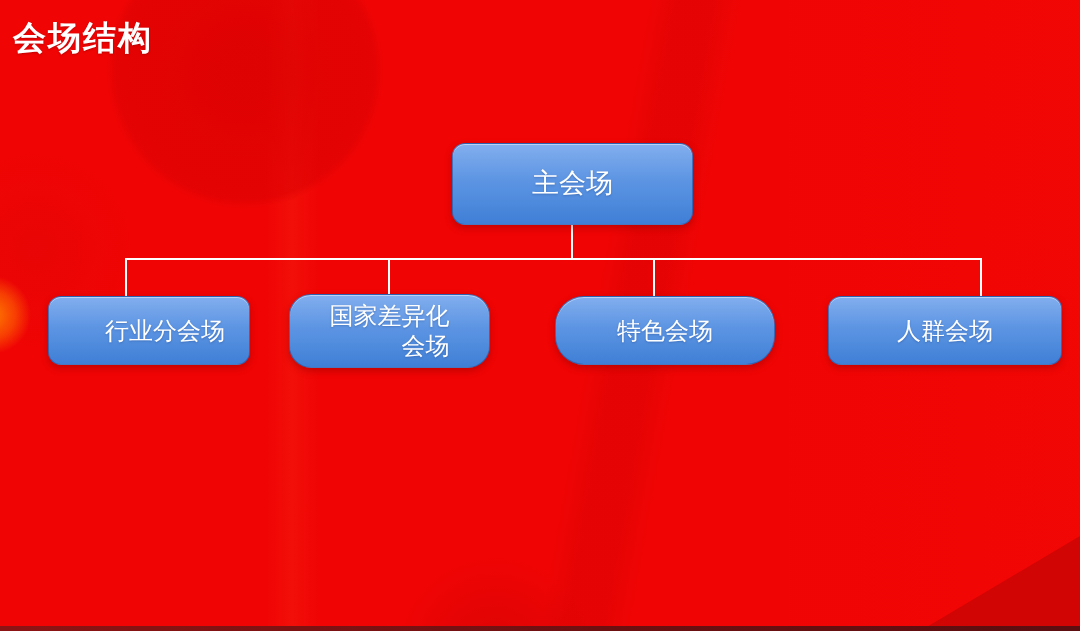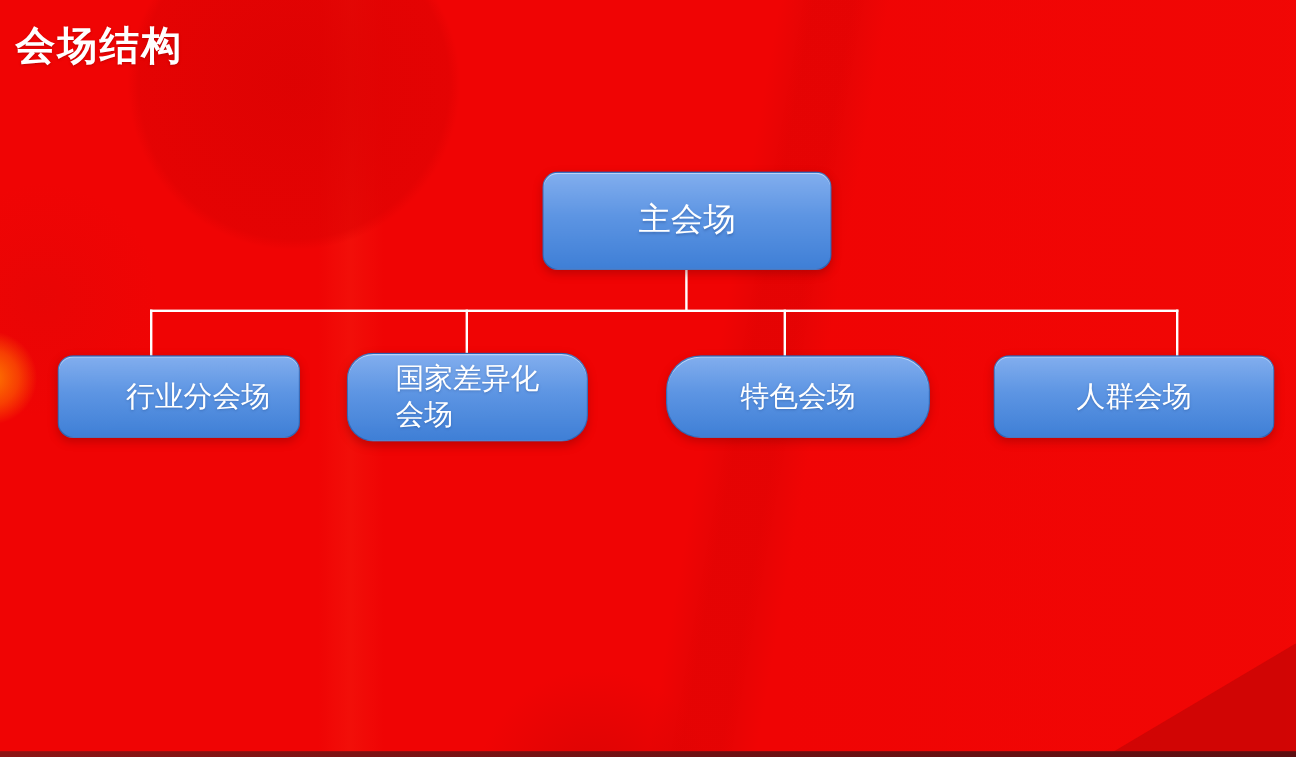--- a/index.html
+++ b/index.html
@@ -72,21 +72,21 @@
     display: flex;
     align-items: center;
     justify-content: center;
     border-radius: 13px;
     border: 1px solid rgba(30,75,150,0.55);
     background: linear-gradient(180deg, #82aeee 0%, #5d95e3 45%, #3f7fd6 100%);
     box-shadow: inset 0 1px 0 rgba(255,255,255,0.45), 0 3px 7px rgba(110,0,0,0.35);
   }
   .node-label {
     color: #ffffff;
-    text-align: left;
+    text-align: right;
     white-space: pre-line;
     line-height: 1.25;
     text-shadow: 0 1px 2px rgba(30,60,120,0.35);
   }
   .node-root { left: 452px; top: 143px; width: 241px; height: 82px; }
   .node-root .node-label { font-size: 27px; }
   .node-c1 { left: 48px;  top: 296px; width: 202px; height: 69px; padding-left: 32px; }
   .node-c2 { left: 289px; top: 294px; width: 201px; height: 74px; border-radius: 22px; }
   .node-c3 { left: 555px; top: 296px; width: 220px; height: 69px; border-radius: 29px; }
   .node-c4 { left: 828px; top: 296px; width: 234px; height: 69px; }

